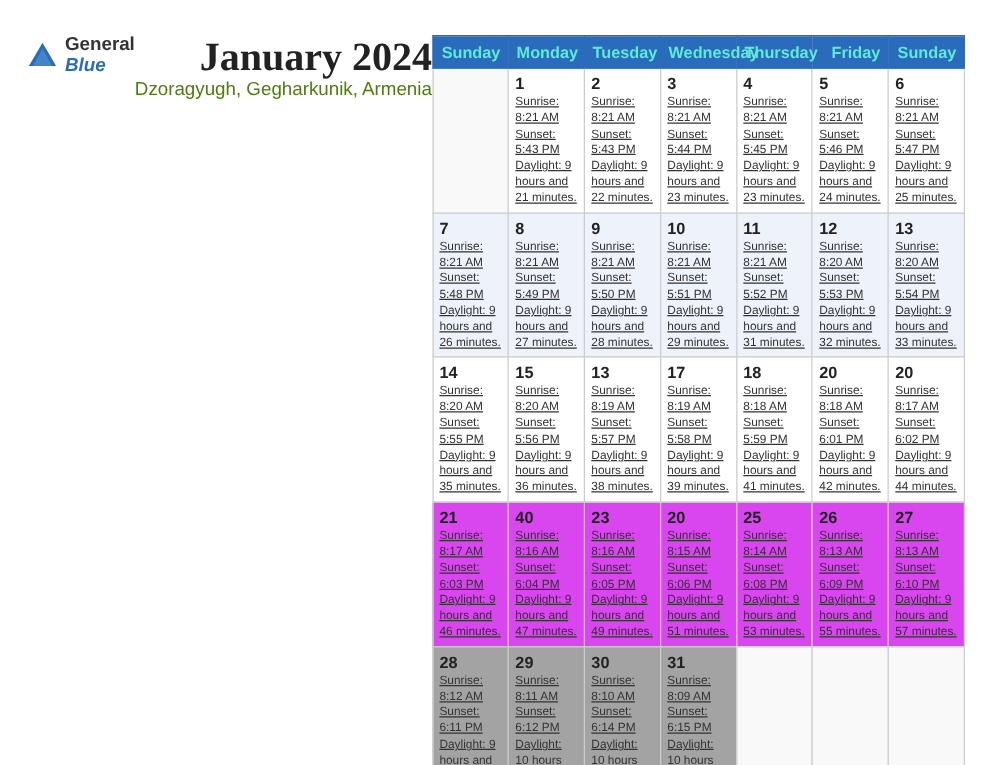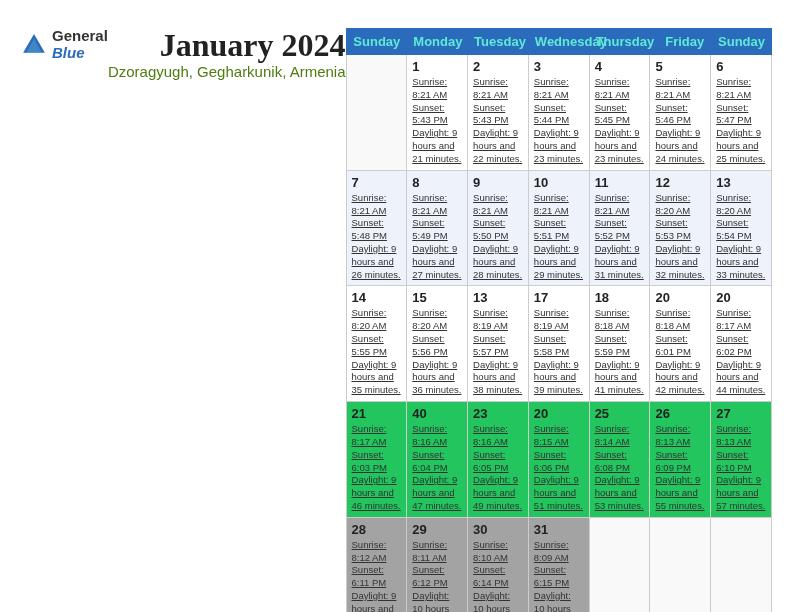--- a/index.html
+++ b/index.html
@@ -216,21 +216,21 @@
         </td>
           <td>
           <span class="day-num">20</span>
           <span class="day-info">Sunrise: 8:18 AM<br>Sunset: 6:01 PM<br>Daylight: 9 hours and 42 minutes.</span>
         </td>
           <td>
           <span class="day-num">20</span>
           <span class="day-info">Sunrise: 8:17 AM<br>Sunset: 6:02 PM<br>Daylight: 9 hours and 44 minutes.</span>
         </td>
         </tr>
-        <tr style="background: #22c55e;">
+        <tr style="background: #d946ef;">
           <td>
           <span class="day-num">21</span>
           <span class="day-info">Sunrise: 8:17 AM<br>Sunset: 6:03 PM<br>Daylight: 9 hours and 46 minutes.</span>
         </td>
           <td>
           <span class="day-num">40</span>
           <span class="day-info">Sunrise: 8:16 AM<br>Sunset: 6:04 PM<br>Daylight: 9 hours and 47 minutes.</span>
         </td>
           <td>
           <span class="day-num">23</span>

